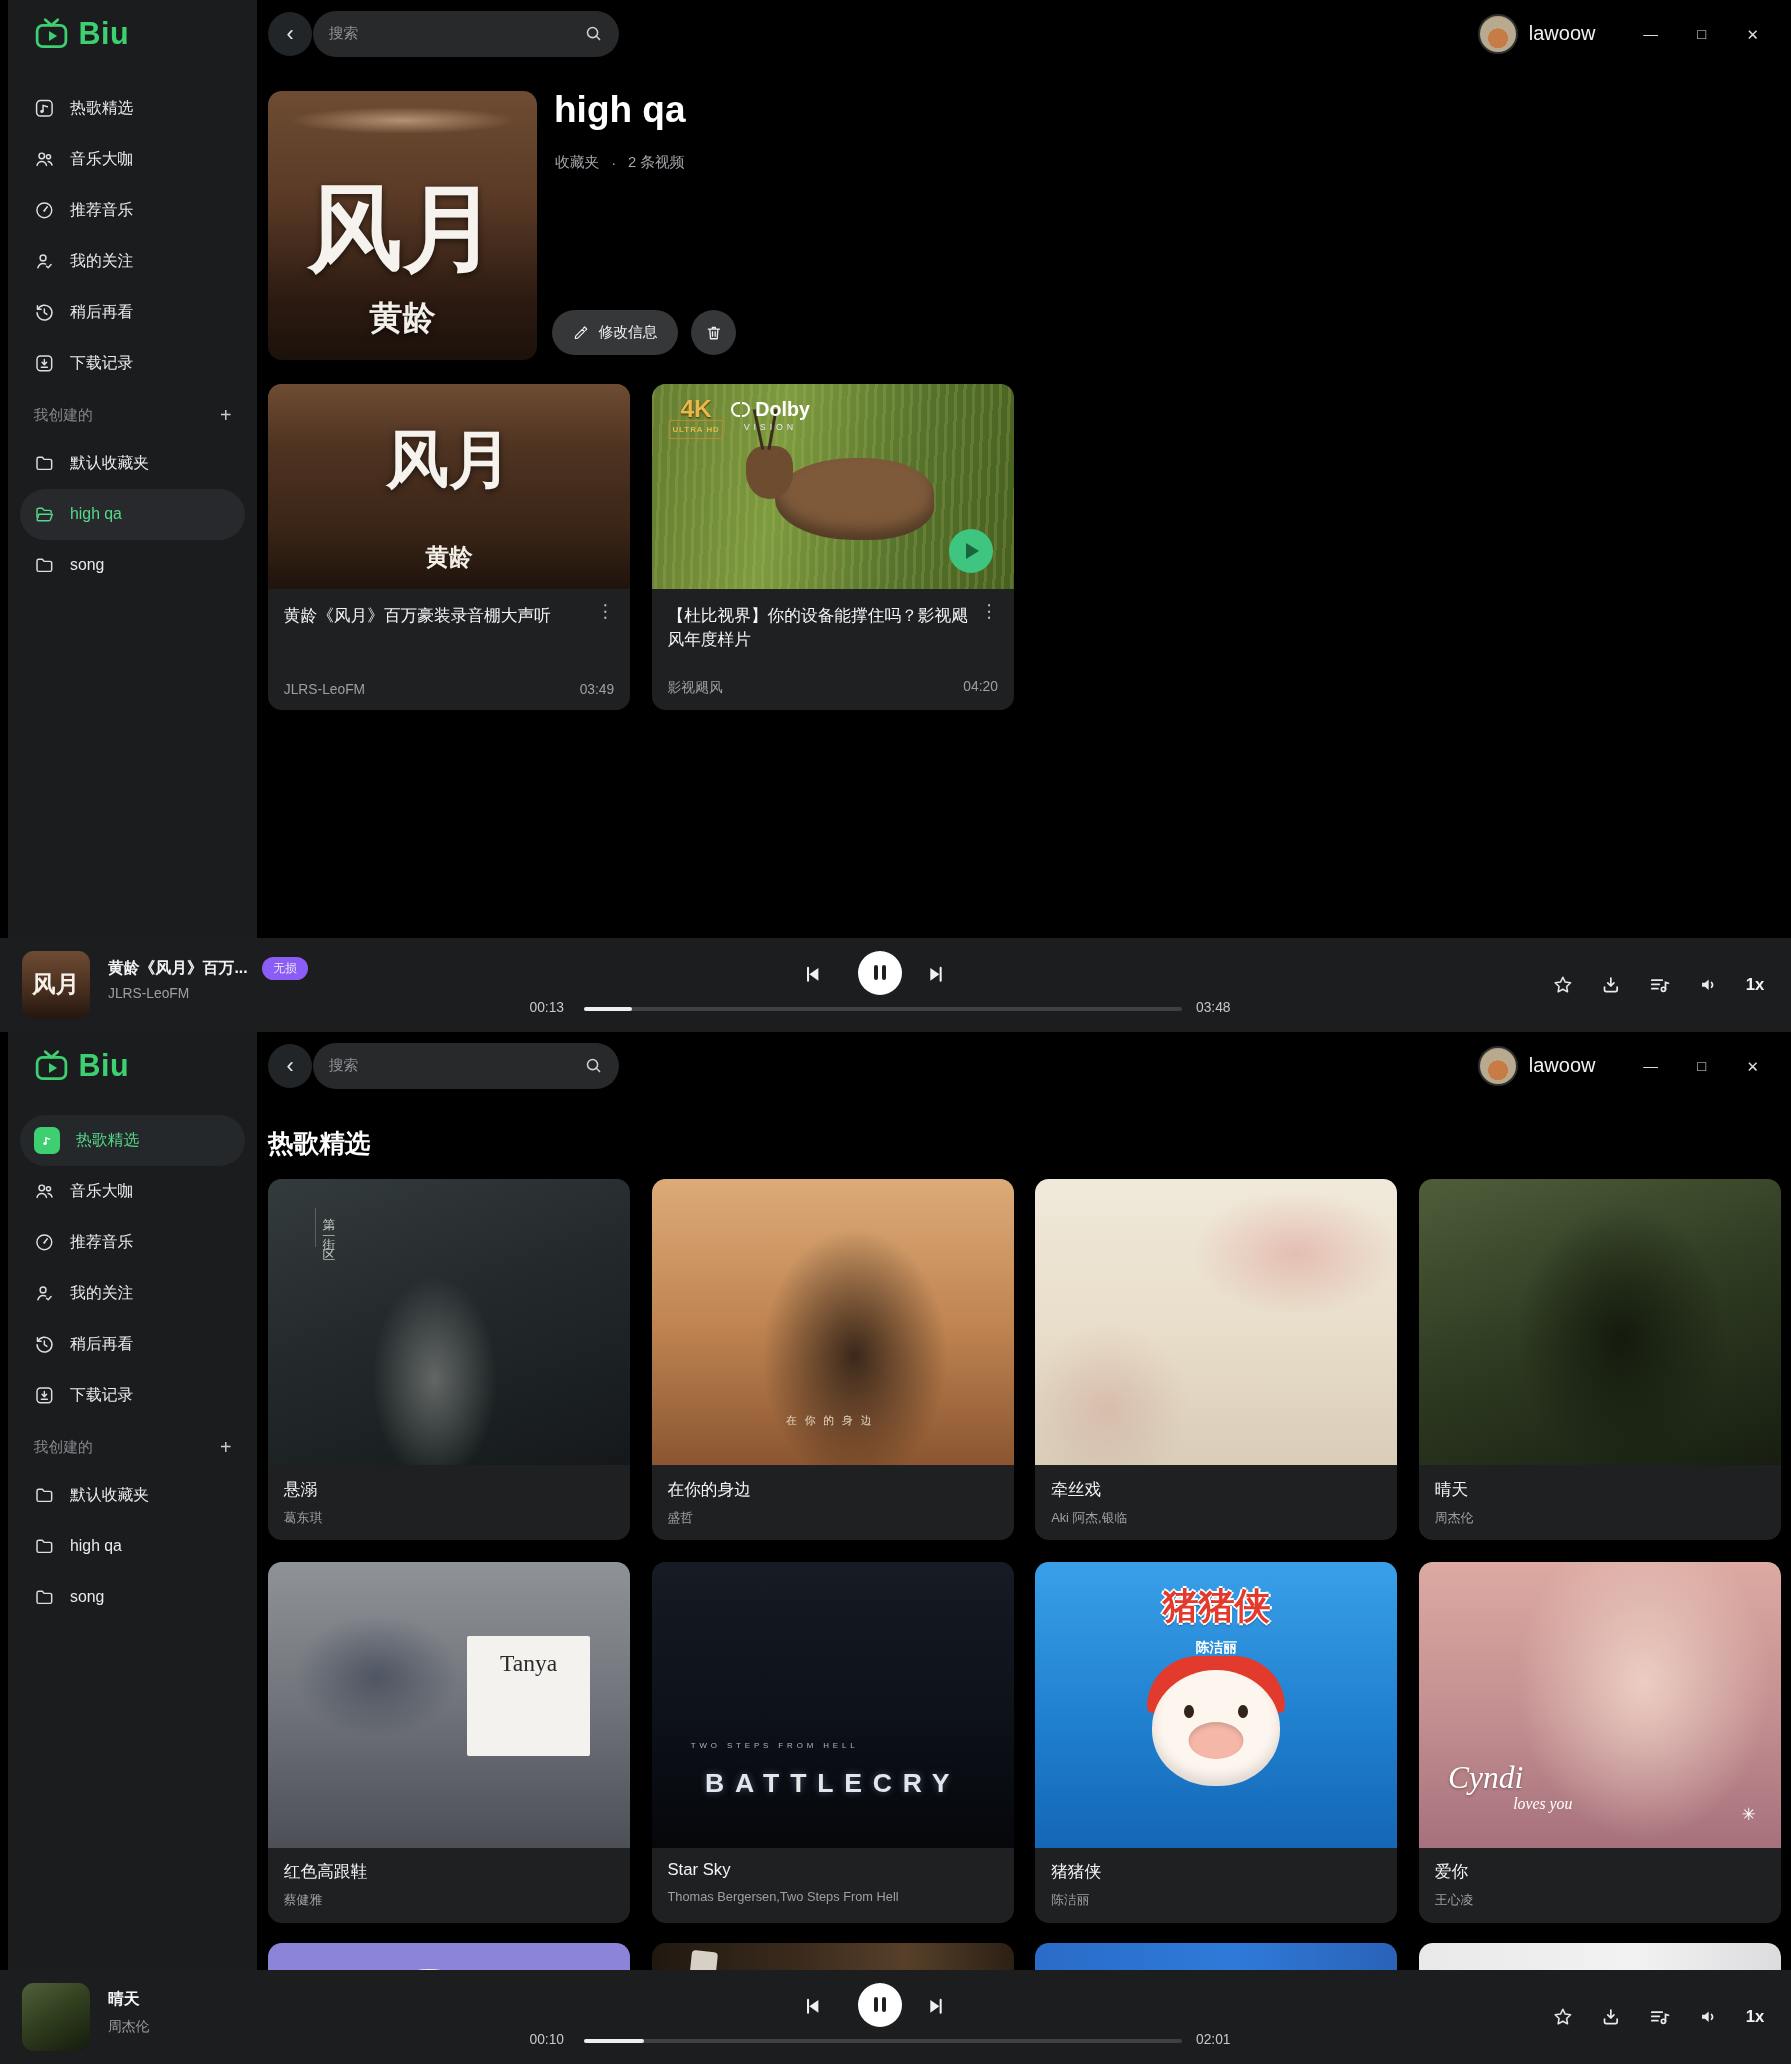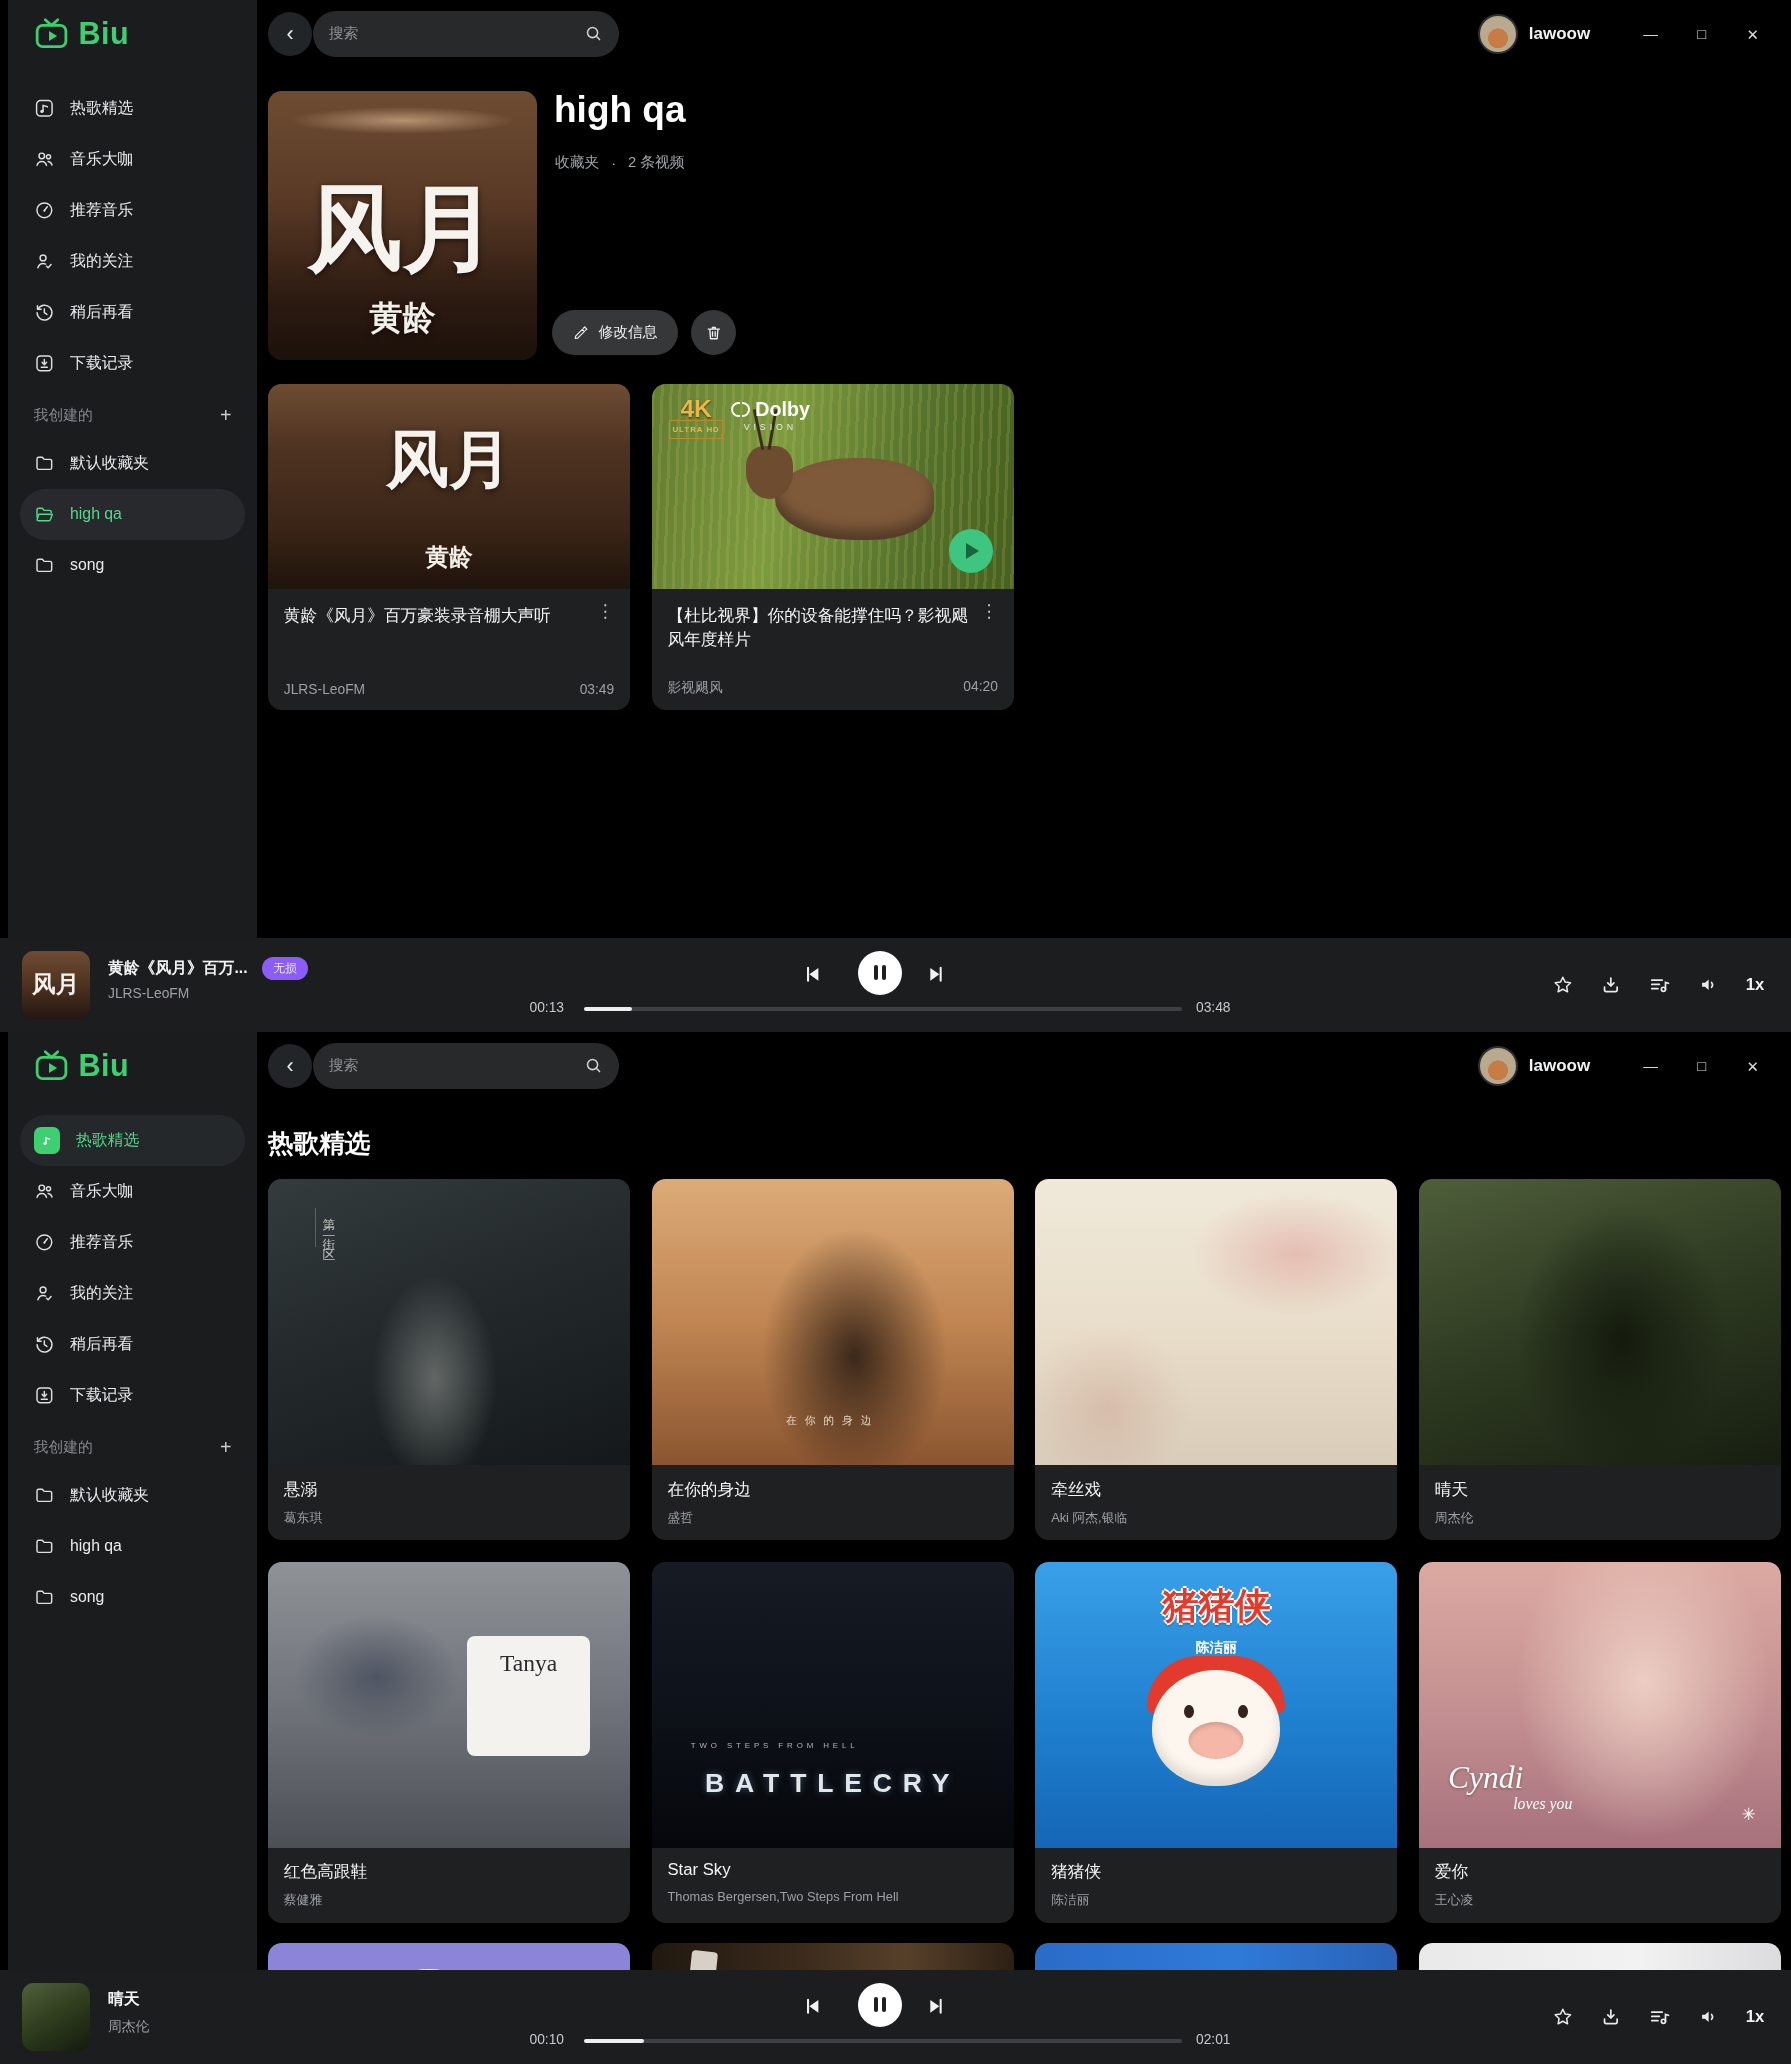--- a/index.html
+++ b/index.html
@@ -23,21 +23,21 @@
 
   
   .back-btn{position:absolute;left:268px;top:11.8px;width:44px;height:44px;border-radius:50%;
     background:#222527;display:flex;align-items:center;justify-content:center;font-size:21.7px;color:#e6e8ea;z-index:4;}
   .search{position:absolute;left:313px;top:10.8px;width:274px;height:46px;border-radius:23.6px;background:#28292b;
     display:flex;align-items:center;padding:0 15.8px;z-index:4;}
   .search-ph{color:#8d9296;font-size:14.8px;flex:1;}
   .userbox{position:absolute;left:1478px;top:13.8px;display:flex;align-items:center;gap:10.8px;z-index:4;}
   .avatar{width:36px;height:36px;border-radius:50%;border:2px solid #2c2e30;
     background:radial-gradient(circle at 50% 62%,#c77b45 0 34%,#b9a98e 35% 70%,#8f846e 100%);}
-  .username{font-size:17px;font-weight:bold;color:#f0f2f4;}
+  .username{font-size:20px;font-weight:normal;color:#f0f2f4;}
   .winctl{position:absolute;top:0;right:13.8px;height:68px;display:flex;align-items:center;z-index:4;color:#d6d8da;}
   .winctl span{width:51px;text-align:center;font-size:14.8px;}
 
   
   .cover{position:absolute;left:268px;top:91px;width:269px;height:269px;border-radius:13.8px;overflow:hidden;
     background:linear-gradient(180deg,#6e4c33 0%,#5a3a26 40%,#2c1a11 78%,#1c110b 100%);}
   .cover:before{content:"";position:absolute;left:8%;top:6%;width:84%;height:10%;border-radius:50%;
     background:radial-gradient(closest-side,rgba(255,220,180,.5),transparent);}
   .cover-title{position:absolute;left:0;right:0;top:34%;text-align:center;font-size:95px;line-height:1;
     font-family:"Liberation Serif","DejaVu Serif",serif;font-weight:bold;color:#f6f3ee;text-shadow:0 2px 7.9px rgba(0,0,0,.6);}
@@ -108,21 +108,21 @@
   .th-qiansi{background:
     radial-gradient(148px 89px at 72% 26%,rgba(214,120,120,.35),transparent 70%),
     radial-gradient(118px 118px at 20% 80%,rgba(190,120,110,.25),transparent 70%),
     linear-gradient(180deg,#f0e9da 0%,#e8ddc9 55%,#d9cdba 100%);}
   .th-qingtian{background:
     radial-gradient(138px 177px at 56% 56%,rgba(18,24,12,.9),transparent 76%),
     linear-gradient(160deg,#4e5e3a 0%,#2e3a21 50%,#171e11 100%);}
   .th-redheels{background:
     radial-gradient(118px 89px at 30% 40%,rgba(40,48,70,.5),transparent 70%),
     linear-gradient(180deg,#8f9297 0%,#70747a 50%,#4c5056 100%);}
-  .tanya-card{position:absolute;right:11%;top:26%;width:34%;height:42%;background:#f4f2ee;border-radius:8px;
+  .tanya-card{position:absolute;right:11%;top:26%;width:34%;height:42%;background:#f4f2ee;border-radius:2px;
     color:#2b2b2b;text-align:center;padding-top:13.8px;box-sizing:border-box;
     font-family:"Liberation Serif","DejaVu Serif",serif;font-size:23.6px;}
   .th-starsky{background:linear-gradient(180deg,#161b24 0%,#0d1118 55%,#05070b 100%);}
   .bc-small{position:absolute;left:11px;right:0;bottom:34%;text-align:left;font-size:7.9px;letter-spacing:3.9px;color:#aeb4bc;padding-left:28px;}
   .bc-big{position:absolute;left:0;right:0;bottom:17%;text-align:center;font-size:26.6px;letter-spacing:10.8px;
     color:#e3e7ea;font-weight:bold;text-shadow:0 0 7.9px rgba(120,150,190,.5);}
   .th-gg{background:linear-gradient(180deg,#39a0e8 0%,#2080d0 55%,#1566b6 100%);}
   .gg-title{position:absolute;left:0;right:0;top:7%;text-align:center;font-size:36px;font-weight:900;color:#e23b2e;
     text-shadow:-2px 0 #fff,2px 0 #fff,0 -2px #fff,0 2px #fff,0 3px 2px rgba(0,0,0,.3);}
   .gg-sub{position:absolute;left:0;right:0;top:27%;text-align:center;font-size:13.8px;color:#fff;font-weight:bold;}

